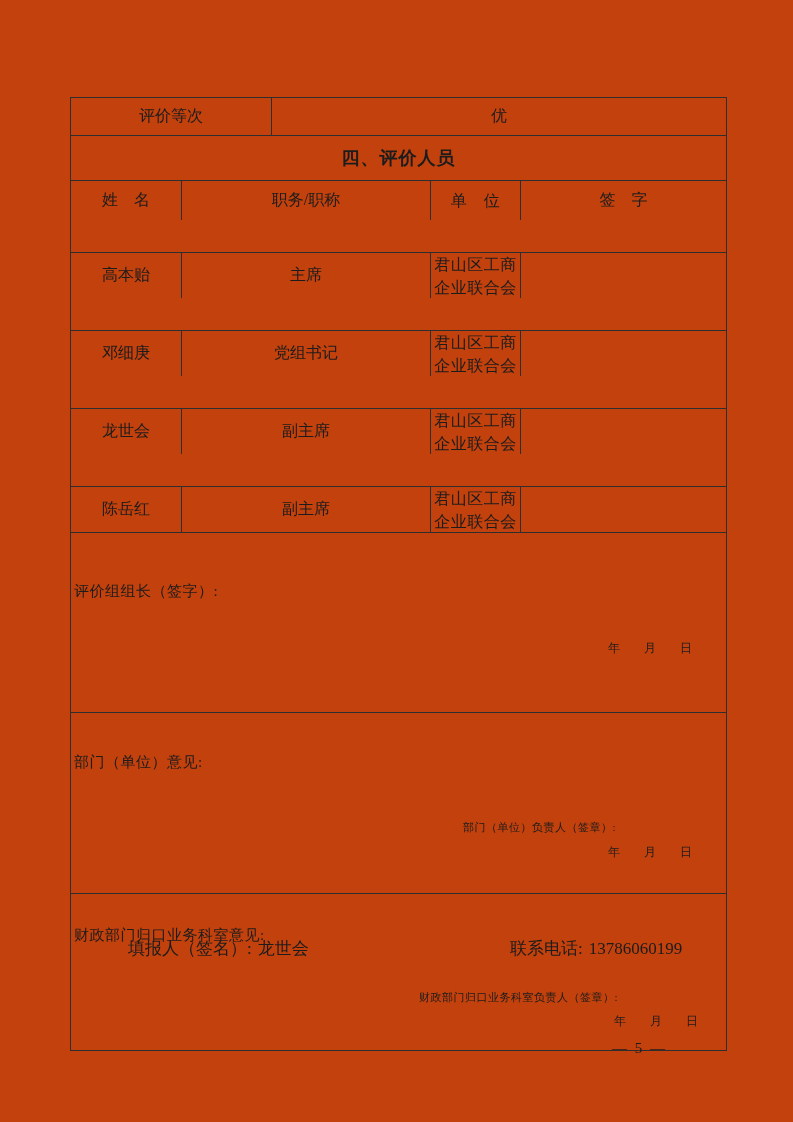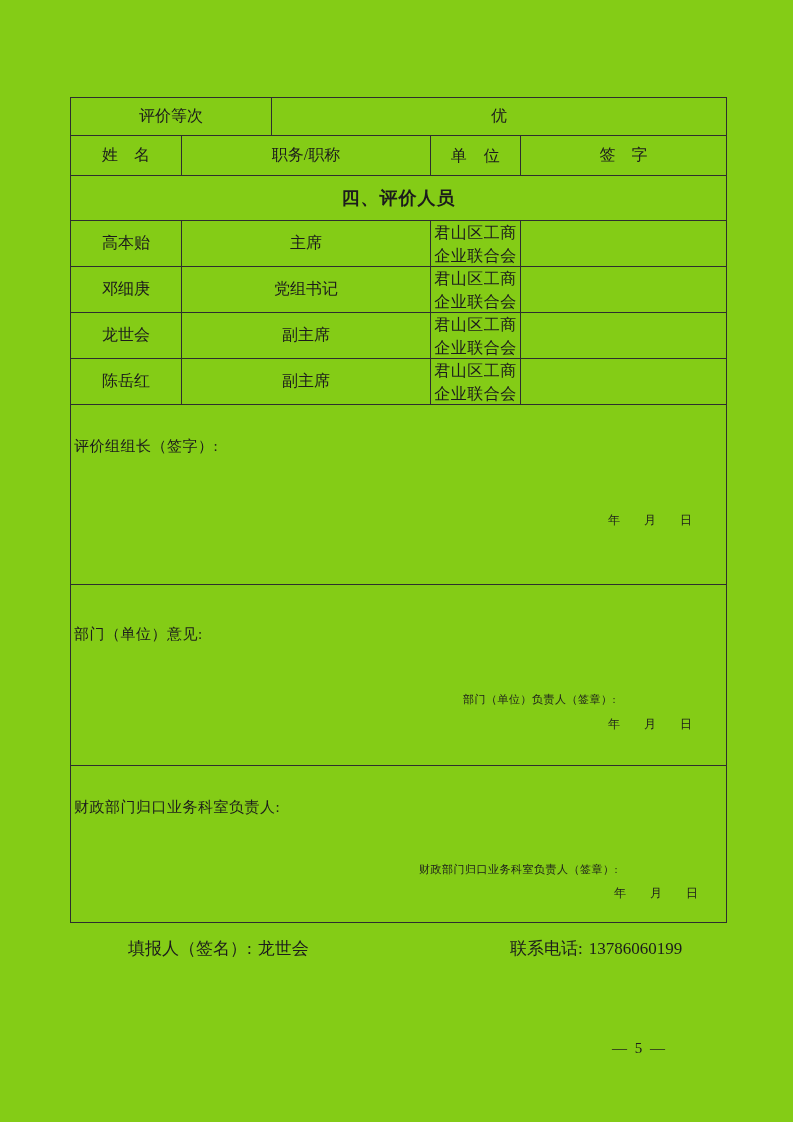--- a/index.html
+++ b/index.html
@@ -1,19 +1,19 @@
 <!DOCTYPE html>
 <html><head>
 <meta charset="utf-8">
 <style>
   html, body { margin:0; padding:0; background:#ffffff; }
   .page {
     position:relative;
     width:793px; height:1122px;
-    background:#84cc16;
+    background:#c2410c;
     color:#1c1c1c;
     font-family:"Liberation Serif","DejaVu Serif",serif;
     overflow:hidden;
   }
   .tbl {
     position:absolute; left:70px; top:97px; width:655px;
     border:1px solid #2e2e2e;
   }
   .row { display:flex; border-top:1px solid #2e2e2e; box-sizing:border-box; }
   .row:first-child { border-top:none; }
@@ -36,42 +36,42 @@
   .c-title-full {
     flex:1;
     font-family:"Liberation Sans","DejaVu Sans",sans-serif;
     font-weight:bold; font-size:18px;
     letter-spacing:1px;
   }
 
   
   .r-head { height:40px; }
   
-  .r-person { height:46px; }
+  .r-person { height:46px;margin-top:32px; }
   .c-name { width:110px; }
   .c-post { width:249px; }
   .c-unit {
     width:90px;
     flex-direction:column;
     font-size:16px; line-height:23px;
     letter-spacing:0.5px;
     padding:0; 
   }
   .c-sign { flex:1; }
 
   
   .sec { display:block; position:relative; }
   .sA { height:180px; }
   .sB { height:181px; }
   .sC { height:157px; }
   .sec-label { position:absolute; left:3px; font-size:15px; letter-spacing:0.5px; }
   .signer-line { position:absolute; font-size:11px; letter-spacing:0.5px; }
   .date-line { position:absolute; font-size:12px; }
 
-  .sA .sec-label { top:32px; }
+  .sA .sec-label { top:49px; }
   .sA .date-line { top:107px; right:34px; }
 
   .sB .sec-label { top:40px; }
   .sB .signer-line { top:107px; right:110px; }
   .sB .date-line { top:131px; right:34px; }
 
   .sC .sec-label { top:32px; }
   .sC .signer-line { top:96px; right:108px; }
   .sC .date-line { top:119px; right:28px; }
 
@@ -89,29 +89,29 @@
 
 <div class="page">
 
   <div class="tbl">
 
     <div class="row r-grade">
       <div class="cell c-grade-label">评价等次</div>
       <div class="cell c-grade-value">优</div>
     </div>
 
+    <div class="row r-title">
+      <div class="cell c-title-full">四、评价人员</div>
+    </div>
+
     <div class="row r-head">
       <div class="cell c-name">姓　名</div>
       <div class="cell c-post">职务/职称</div>
       <div class="cell c-unit">单　位</div>
       <div class="cell c-sign">签　字</div>
-    </div>
-
-    <div class="row r-title">
-      <div class="cell c-title-full">四、评价人员</div>
     </div>
 
     <div class="row r-person">
       <div class="cell c-name">高本贻</div>
       <div class="cell c-post">主席</div>
       <div class="cell c-unit">
         <span>君山区工商</span>
         <span>企业联合会</span>
       </div>
       <div class="cell c-sign"></div>
@@ -152,21 +152,21 @@
       <div class="date-line">年　　月　　日</div>
     </div>
 
     <div class="row sec sB">
       <div class="sec-label">部门（单位）意见:</div>
       <div class="signer-line">部门（单位）负责人（签章）:</div>
       <div class="date-line">年　　月　　日</div>
     </div>
 
     <div class="row sec sC">
-      <div class="sec-label">财政部门归口业务科室负责人:</div>
+      <div class="sec-label">财政部门归口业务科室意见:</div>
       <div class="signer-line">财政部门归口业务科室负责人（签章）:</div>
       <div class="date-line">年　　月　　日</div>
     </div>
 
   </div>
 
   <div class="footer-line">
     <span class="filler">
       <span>填报人（签名）:</span><span class="val">龙世会</span>
     </span>

